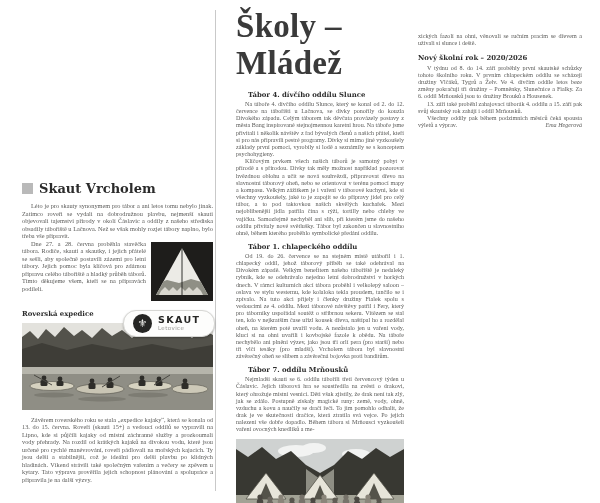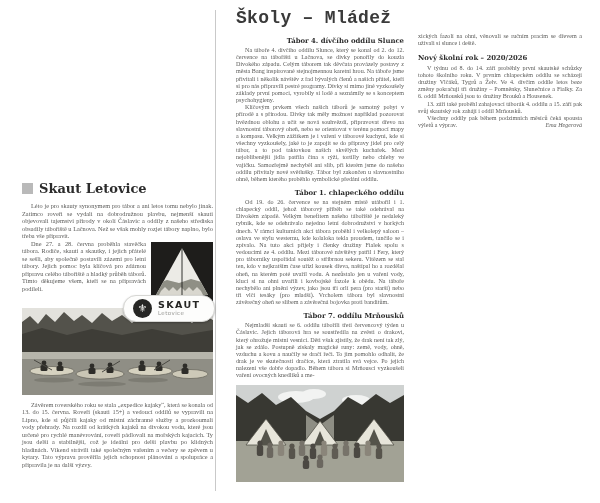--- a/index.html
+++ b/index.html
@@ -9,32 +9,32 @@
   }
   .divider { position:absolute; left:215px; top:10px; width:1px; height:481px; background:#c9c9c9; }
 
   
   .col-left  { position:absolute; left:22px;  top:181px; width:191px; }
   .col-mid   { position:absolute; left:236px; top:8px;   width:168px; }
   .col-right { position:absolute; left:418px; top:33px;  width:164px; }
 
   
   .page-title {
-    font-family:Liberation Mono, monospace; font-weight:bold; font-size:18px;
+    font-family:Liberation Serif, serif; font-weight:bold; font-size:33px;
     color:#3a3a3a; margin:0 0 9px 0; letter-spacing:0.3px;
   }
   .left-heading { display:flex; align-items:center; gap:6px; margin:0 0 6px 0;
     font-family:"DejaVu Serif", serif; font-weight:bold; font-size:13px; color:#2b2b2b; }
   .left-heading .sq { width:11px; height:11px; background:#b9b9b9; flex:0 0 auto; }
 
   .subhead {
     font-family:"DejaVu Serif", serif; font-weight:bold; font-size:6.9px;
     color:#2e2e2e; margin:7px 0 2.5px 0;
   }
-  .col-mid .subhead { margin:6px 0 2px 12px;text-align:right; }
+  .col-mid .subhead { margin:6px 0 2px 12px; }
 
   
   p.body { font-size:6.3px; line-height:7.5px; text-align:justify; color:#5a5a58; margin:0; }
   .col-mid p.body, .col-right p.body { font-size:6.1px; line-height:7.15px; }
   .indent { text-indent:9px; }
 
   
   .prep-wrap { overflow:hidden; }
   .prep-img { float:right; width:62px; height:59px; margin:2px 0 2px 5px; display:block; }
 
@@ -63,21 +63,21 @@
 </head>
 <body>
 
 <div class="page">
 
   <div class="divider"></div>
 
   <div class="col-left">
     <div class="left-heading">
       <span class="sq"></span>
-      <span>Skaut Letovice</span>
+      <span>Skaut Vrcholem</span>
     </div>
 
     <p class="body indent">Léto je pro skauty synonymem pro tábor a ani letos tomu nebylo jinak. Zatímco roveři se vydali na dobrodružnou plavbu, nejmenší skauti objevovali tajemství přírody v okolí Čáslavic a oddíly z našeho střediska obsadily tábořiště u Lačnova. Než se však mohly rozjet tábory naplno, bylo třeba vše připravit.</p>
 
     <div class="prep-wrap">
       <svg class="prep-img" width="62" height="59" viewBox="0 0 62 59" xmlns="http://www.w3.org/2000/svg">
         <defs>
             <clipPath id="triClip">
               <polygon points="31,6 5,53 57,53"></polygon>
             </clipPath>
@@ -86,20 +86,21 @@
         <polygon points="31,6 5,53 57,53" fill="#ecebe6"></polygon>
         <g clip-path="url(#triClip)">
           <polygon points="4,42 16,38 28,41 40,37 58,42 58,53 4,53" fill="#8f8f85"></polygon>
           <polygon points="10,49 14,45 18,49 22,45 26,49 30,45 34,49 38,45 42,49 46,45 50,49 52,53 8,53" fill="#d9d7cf"></polygon>
         </g>
         <line x1="31" y1="6" x2="31" y2="53" stroke="#1e1d1b" stroke-width="0.9"></line>
       </svg>
       <p class="body indent">Dne 27. a 28. června proběhla stavěčka tábora. Rodiče, skauti a skautky, i jejich přátelé se sešli, aby společně postavili zázemí pro letní tábory. Jejich pomoc byla klíčová pro zdárnou přípravu celého tábořiště a hladký průběh táborů. Tímto děkujeme všem, kteří se na přípravách podíleli.</p>
     </div>
 
+    <div class="subhead">Roverská expedice</div>
     <div class="photo-wrap">
       <svg class="photo" width="191" height="87" viewBox="0 0 191 87" xmlns="http://www.w3.org/2000/svg">
         <rect x="0" y="0" width="191" height="87" fill="#e3e2dd"></rect>
         <polygon points="0,44 0,14 8,8 16,16 24,6 33,14 42,4 52,13 60,7 70,15 80,5 90,13 100,7 110,15 120,6 130,13 140,5 150,14 160,8 170,15 180,6 191,12 191,44" fill="#53524b"></polygon>
         <polygon points="0,44 0,26 20,20 45,27 70,21 100,27 130,21 160,27 191,22 191,44" fill="#3e3d37"></polygon>
         <rect x="0" y="44" width="191" height="43" fill="#8f8e85"></rect>
         <rect x="0" y="44" width="191" height="7" fill="#b6b5ab"></rect>
         <g stroke="#55544c" stroke-width="0.6">
           <ellipse cx="30" cy="63" rx="22" ry="4.5" fill="#d6d2c0"></ellipse>
           <ellipse cx="78" cy="66" rx="24" ry="5" fill="#c9c5b4"></ellipse>

